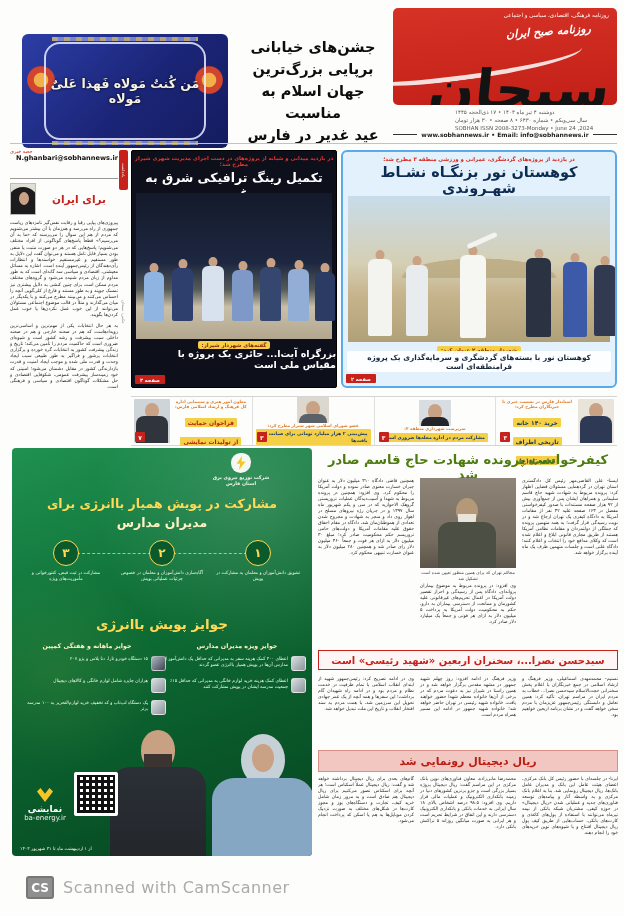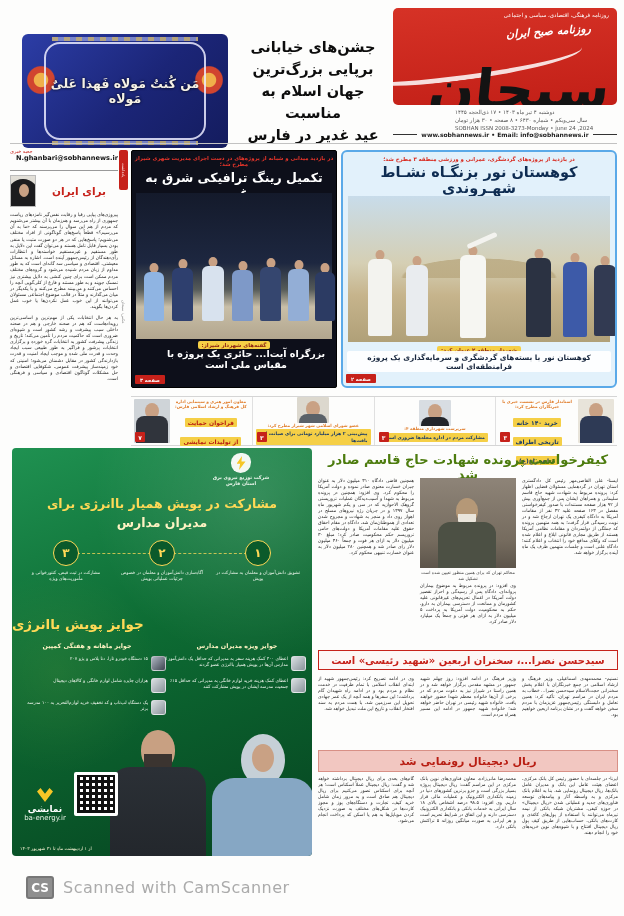--- a/index.html
+++ b/index.html
@@ -41,21 +41,21 @@
   .ghadir .bloom { position:absolute; width:34px; height:34px; border-radius:50%;
                    background:radial-gradient(circle,#f0b14a 0 28%,#d1452f 32% 55%,rgba(70,80,190,.0) 60%); top:29px; }
   .ghadir .bloom.l { left:2px; } .ghadir .bloom.r { right:2px; }
 
   .hrule { position:absolute; left:10px; top:143px; width:607px; border-top:1px solid #c2c2c2; }
 
   
   .sb { position:absolute; left:10px; top:148px; width:108px; height:330px; }
   .sb-label { font-size:5px; color:#c6211a; text-align:left; }
   .sb-email { font-size:6.6px; font-weight:bold; color:#111; direction:ltr; text-align:right;
-              border-bottom:1px solid #999; padding-bottom:8px; }
+              border-bottom:1px solid #999; padding-bottom:16px; }
   .sb-head { display:flex; align-items:center; gap:4px; margin-top:4px; }
   .sb-photo { width:26px; height:32px; background:linear-gradient(#e3e0d8,#cfccc2); position:relative;
               overflow:hidden; flex:none; border:1px solid #bbb; }
   .sb-photo .chador { position:absolute; inset:3px -4px -6px -4px; background:#1c1c1e; border-radius:50% 50% 0 0; }
   .sb-photo .face { position:absolute; top:8px; left:8px; width:10px; height:13px; background:#c9a184; border-radius:50%; }
   .sb-title { flex:1; text-align:center; font-size:10.5px; font-weight:bold; color:#c6211a; }
   .sb-body { margin-top:5px; font-size:4.6px; line-height:6.15px; color:#242424; text-align:justify; }
   .sb-body p + p { margin-top:4px; }
   .sb-tab { position:absolute; left:119px; top:150px; width:9px; height:40px; background:#c6211a; border-radius:2px;
             display:flex; align-items:center; justify-content:center; }
@@ -70,21 +70,21 @@
   .nightphoto { position:absolute; left:4px; right:4px; top:42px; bottom:48px;
                 background:linear-gradient(#141a2b 0%,#1d2740 48%,#555a58 66%,#c9bfa8 78%,#b2a68e 100%); }
   .person { position:absolute; bottom:18px; }
   .person::before { content:""; position:absolute; top:0; left:50%; transform:translateX(-50%);
                     width:9px; height:10px; border-radius:50%; background:var(--skin,#c9a184); }
   .person::after { content:""; position:absolute; top:9px; left:0; right:0; bottom:0;
                    background:var(--suit,#334); border-radius:6px 6px 2px 2px; }
   .cardB .tagY, .cardL .tagY { display:inline-block; background:#f5cf46; color:#8a1d12; font-weight:bold;
             font-size:5.4px; padding:1px 4px; border-radius:2px; }
   .cardB .tagwrap { position:absolute; bottom:36px; width:100%; text-align:center; }
-  .cardB .quote { position:absolute; bottom:17px; width:100%; text-align:center; font-size:9.5px;
+  .cardB .quote { position:absolute; bottom:17px; width:100%; text-align:right; font-size:9.5px;
                   font-weight:bold; color:#fff;padding-left:24px; }
   .pagebox { position:absolute; left:3px; bottom:3px; background:#c6211a; color:#fff; font-size:5px;
              font-weight:bold; padding:1.5px 5px; border-radius:1px; }
 
   .cardL { position:absolute; left:341px; top:150px; width:276px; height:238px; background:#e2f1fb;
            border:2px solid #5aa9e8; border-radius:6px; overflow:hidden; }
   .cardL .kick { margin-top:4px; text-align:center; font-size:5.4px; color:#d8261b; font-weight:bold; }
   .cardL .ttl { text-align:center; font-size:14.5px; font-weight:bold; color:#0e2c52; margin-top:2px; }
   .dayphoto { position:absolute; left:5px; right:5px; top:44px; bottom:44px;
               background:linear-gradient(#c8dcea 0%,#d5cfb4 46%,#c6b48c 68%,#b0a078 100%); }
@@ -148,21 +148,21 @@
   .bolt { width:9px; height:14px; background:#f6c626; clip-path:polygon(62% 0,0 56%,40% 56%,28% 100%,100% 40%,55% 40%); }
   .ad-logo .co { font-size:4.8px; line-height:6px; color:#eef7ee; font-weight:bold; }
   .ad-t1 { position:absolute; top:48px; width:100%; text-align:center; font-size:12.5px; font-weight:bold; color:#ffd957; }
   .ad-t2 { position:absolute; top:67px; width:100%; text-align:center; font-size:12.5px; font-weight:bold; color:#fff3c4; }
   .steps { position:absolute; top:92px; left:10px; right:10px; display:flex; justify-content:space-between; }
   .steps .dash { position:absolute; top:13px; left:55px; right:55px; border-top:1.5px dashed rgba(255,217,87,.75); }
   .step { width:88px; text-align:center; position:relative; z-index:1; }
   .stc { width:26px; height:26px; margin:0 auto; border:1.6px solid #ffd957; border-radius:50%; background:#0b5a2b;
          color:#ffd957; display:flex; align-items:center; justify-content:center; font-size:12px; font-weight:bold; }
   .stcap { margin-top:4px; font-size:4.5px; line-height:5.8px; color:#eaf5ea; }
-  .prz { position:absolute; top:168px; width:100%; text-align:left; font-size:13.5px; font-weight:bold; color:#ffd957; }
+  .prz { position:absolute; top:168px; width:100%; text-align:center; font-size:13.5px; font-weight:bold; color:#ffd957; }
   .phead { position:absolute; top:194px; width:50%; text-align:center; font-size:6.3px; font-weight:bold; color:#fff3c4; }
   .phead.r { right:0; } .phead.l { left:0; }
   .plist { position:absolute; top:208px; width:146px; }
   .plist.r { right:6px; } .plist.l { left:8px; }
   .pitem { display:flex; gap:3px; margin-bottom:7px; align-items:flex-start; }
   .ppic { width:15px; height:15px; border-radius:3px; flex:none;
           background:linear-gradient(135deg,#d9dfe2,#89939a); border:1px solid rgba(255,255,255,.5); }
   .ppic.car { background:linear-gradient(135deg,#aeb6c2,#3d4450); }
   .pitem span { font-size:4.5px; line-height:5.8px; color:#f2f8f0; text-align:right; }
   .ad-man { position:absolute; bottom:0; left:96px; width:100px; height:126px; }

